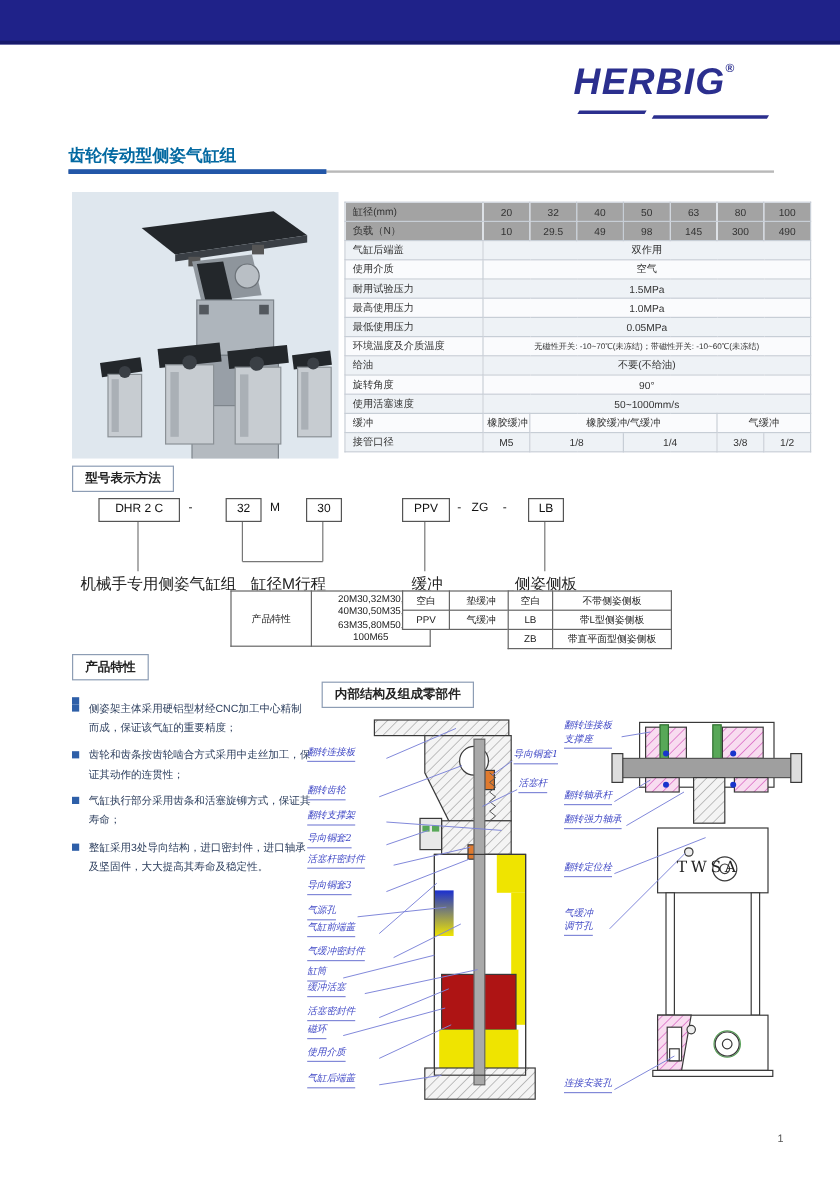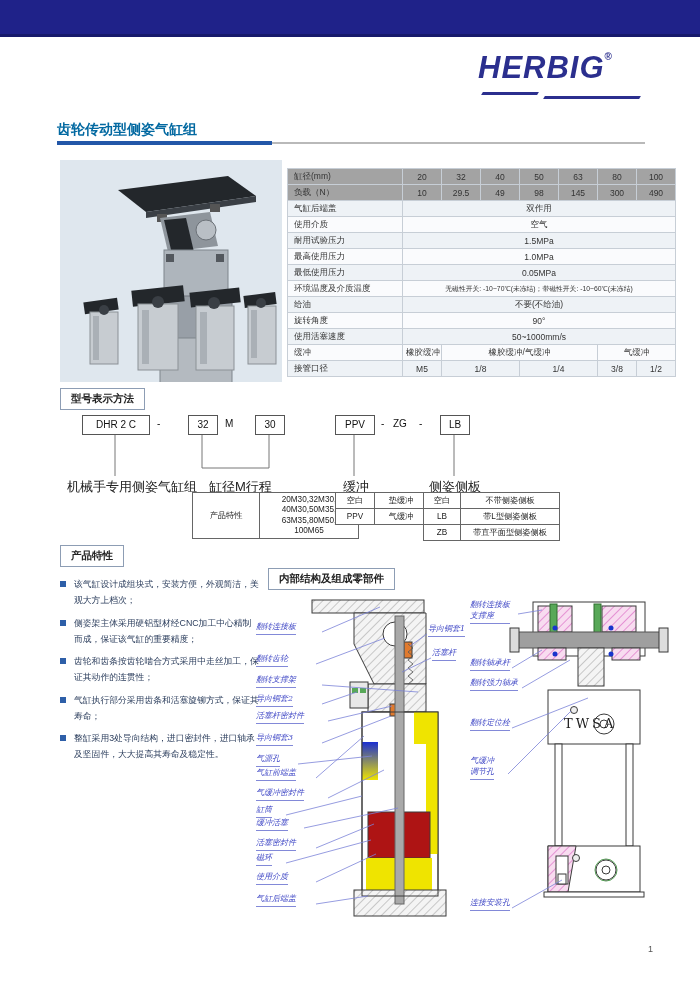--- a/index.html
+++ b/index.html
@@ -270,21 +270,21 @@
             <td>ZB</td>
           <td>带直平面型侧姿侧板</td>
           </tr>
     </tbody>
       </table>
   </div>
 
   <div class="features">
     <div class="hbox" style="left:3px;top:1px;">产品特性</div>
     <div class="feat-list">
-      <div class="feat-item"><span class="bullet"></span><span>该气缸设计成组块式，安装方便，外观简洁，美观大方上档次；</span></div>
+      <div class="feat-item"><span class="bullet"></span></div>
       <div class="feat-item"><span class="bullet"></span><span>侧姿架主体采用硬铝型材经CNC加工中心精制而成，保证该气缸的重要精度；</span></div>
       <div class="feat-item"><span class="bullet"></span><span>齿轮和齿条按齿轮啮合方式采用中走丝加工，保证其动作的连贯性；</span></div>
       <div class="feat-item"><span class="bullet"></span><span>气缸执行部分采用齿条和活塞旋铆方式，保证其寿命；</span></div>
       <div class="feat-item"><span class="bullet"></span><span>整缸采用3处导向结构，进口密封件，进口轴承及坚固件，大大提高其寿命及稳定性。</span></div>
     </div>
   </div>
 
   <div class="hbox" style="left:268px;top:568px;">内部结构及组成零部件</div>
 
   <div class="structure">

